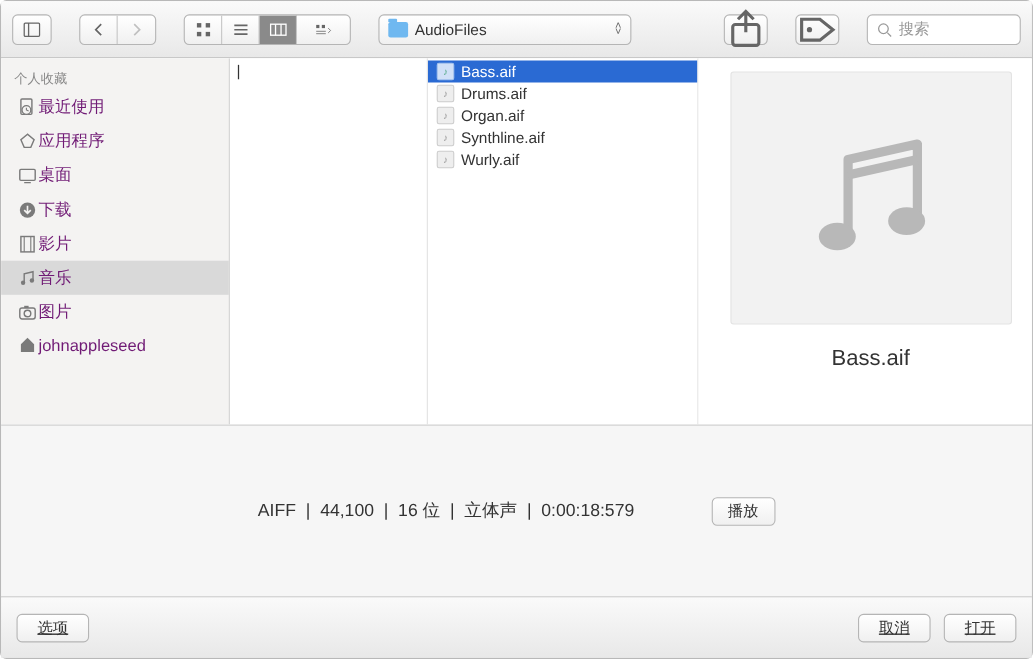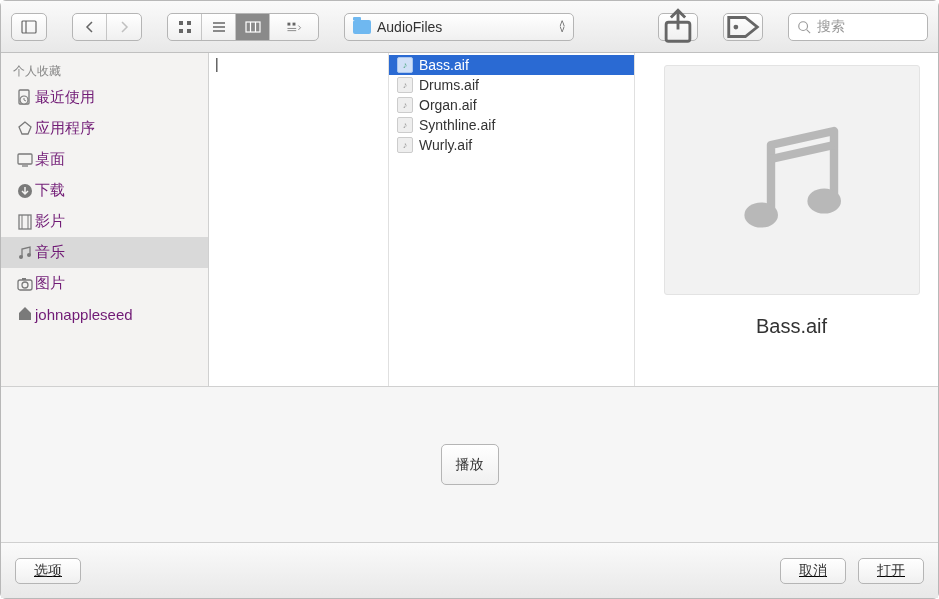--- a/index.html
+++ b/index.html
@@ -42,21 +42,21 @@
 .filerow.selected .file-ico { background:#d0e0f7; border-color:#a8c5ee; color:#5a8; }
 
 .preview { flex:1; background:#fff; display:flex; flex-direction:column; align-items:center; padding:12px 18px 0 28px; }
 .preview-thumb { width: 256px; height: 230px; background:#f2f2f2; border:1px solid #e3e3e3; border-radius:3px; display:flex; align-items:center; justify-content:center; }
 .preview-thumb svg { width: 140px; height: 140px; fill:#b8b8b8; }
 .preview-name { font-size: 20px; color:#333; margin-top:20px; }
 
 
 .info { border-top:1px solid #d0d0d0; background:#f6f6f6; padding: 0 20px; display:flex; align-items:center; height: 156px; justify-content:center; gap: 70px; }
 .info-text { font-size:16px; color:#333; }
-.play-btn { height:41px; padding:0 14px; border:1px solid #b5b5b5; border-radius:5px; background:linear-gradient(#ffffff,#f0f0f0); font-size:14px; color:#333; display:flex; align-items:center; }
+.play-btn { height:26px; padding:0 14px; border:1px solid #b5b5b5; border-radius:5px; background:linear-gradient(#ffffff,#f0f0f0); font-size:14px; color:#333; display:flex; align-items:center; }
 
 
 .bottom { height: 56px; border-top:1px solid #d0d0d0; background:linear-gradient(#fafafa,#e8e8e8); display:flex; align-items:center; padding:0 14px; gap:12px;text-decoration:underline; }
 .btn { height:26px; padding:0 18px; border:1px solid #b5b5b5; border-radius:5px; background:linear-gradient(#ffffff,#f0f0f0); font-size:14px; color:#333; display:flex; align-items:center; }
 
 </style>
 </head>
 <body>
 
 <div class="window">
@@ -256,20 +256,27 @@
           <ellipse cx="28" cy="75" rx="12" ry="9" fill="#b8b8b8"></ellipse>
           <ellipse cx="73" cy="65" rx="12" ry="9" fill="#b8b8b8"></ellipse>
           <path d="M35 35 L80 25" stroke="#b8b8b8" stroke-width="6"></path>
         </svg>
       </div>
       <div class="preview-name">Bass.aif</div>
     </div>
   </div>
 
   <div class="info">
+    <div class="info-text">
+      <span>AIFF</span> &nbsp;|&nbsp;
+      <span>44,100</span> &nbsp;|&nbsp;
+      <span>16 位</span> &nbsp;|&nbsp;
+      <span>立体声</span> &nbsp;|&nbsp;
+      <span>0:00:18:579</span>
+    </div>
     <div class="play-btn">
       <span>播放</span>
     </div>
   </div>
 
   <div class="bottom">
     <div class="btn">
         <span>选项</span>
       </div>
     <div class="spacer"></div>

